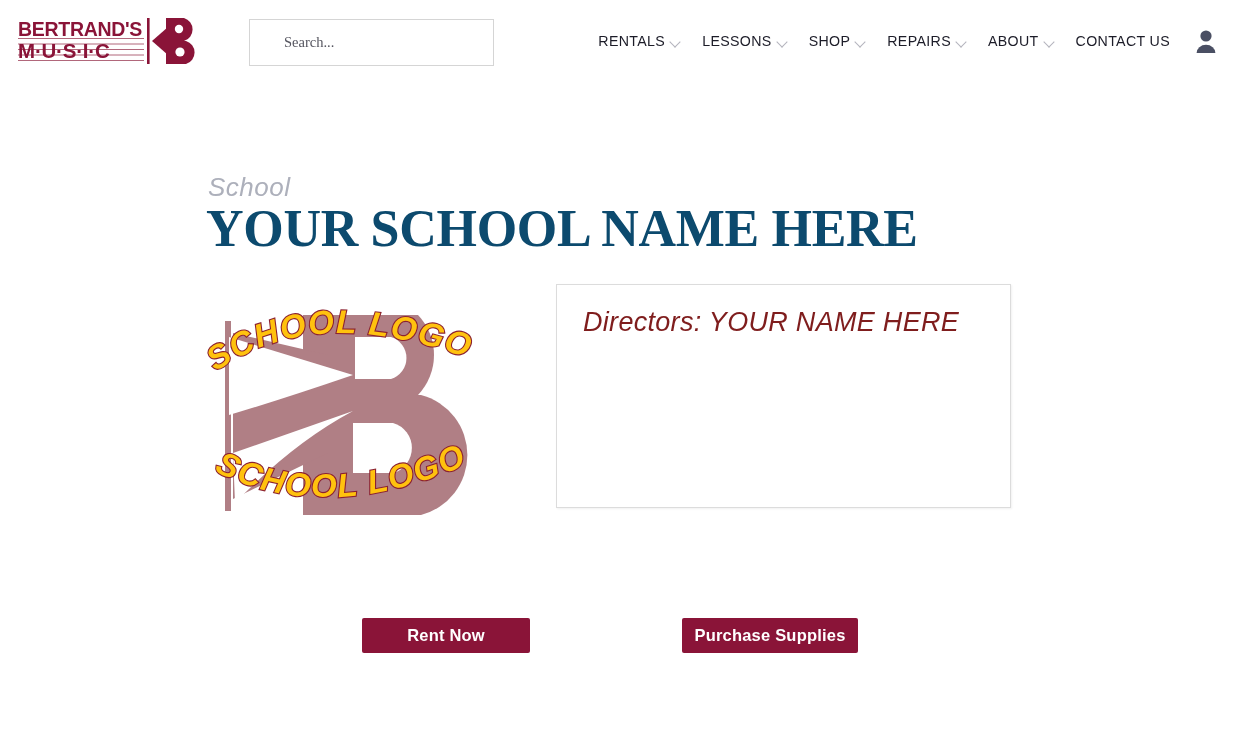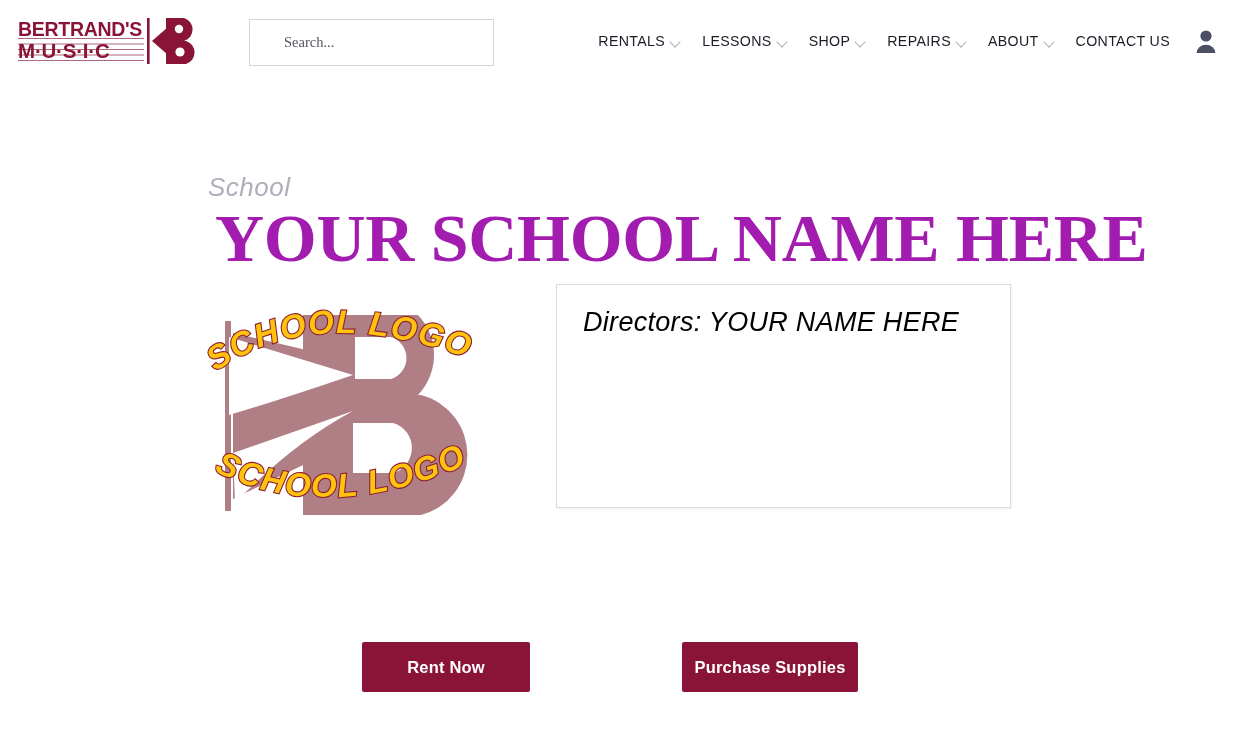--- a/index.html
+++ b/index.html
@@ -122,25 +122,24 @@
     letter-spacing: 0.5px;
     color: #adb0bb;
   }
 
   .page-title {
     position: absolute;
     left: 206px;
     top: 199px;
     font-family: "Liberation Serif", serif;
     font-weight: bold;
-    font-size: 68px;
+    font-size: 52px;
     letter-spacing: -0.3px;
-    color: #a21caf;
+    color: #0c4a6e;
     white-space: nowrap;
-    margin-left: 9px;
   }
 
   
   .school-logo {
     position: absolute;
     left: 203px;
     top: 303px;
     width: 290px;
     height: 225px;
   }
@@ -156,54 +155,53 @@
     border: 1px solid #dcdcdc;
     box-shadow: 1px 1px 2px rgba(0,0,0,0.06);
     padding: 22px 26px 0 26px;
   }
   .card-heading {
     font-family: "Liberation Sans", sans-serif;
     font-style: italic;
     font-weight: 300;
     font-size: 27px;
     letter-spacing: 0.3px;
-    color: #000000;
+    color: #7f1d1d;
     white-space: nowrap;
   }
   .card-para {
     font-family: "Liberation Serif", serif;
     font-size: 17px;
     line-height: 24px;
     color: #4a5260;
   }
   .card-para + .card-para { margin-top: 19px; }
   .card-link {
     color: #59b8e8;
     text-decoration: none;
     cursor: pointer;
   }
 
   
   .cta-row { position: absolute; left: 0; top: 618px; width: 1236px; height: 50px; }
   .cta-btn {
     position: absolute;
-    height: 50px;
+    height: 35px;
     background: #8a1438;
     border: none;
     border-radius: 2px;
     color: #ffffff;
     font-family: "Liberation Sans", sans-serif;
     font-weight: bold;
     font-size: 16.5px;
     letter-spacing: 0.2px;
     cursor: pointer;
     display: flex;
     align-items: center;
     justify-content: center;
-    margin-top: 24px;
   }
   .cta-rent { left: 362px; width: 168px; }
   .cta-supplies { left: 682px; width: 176px; }
 </style>
 </head>
 <body>
 
 <div class="page">
 
   <header class="site-header">

